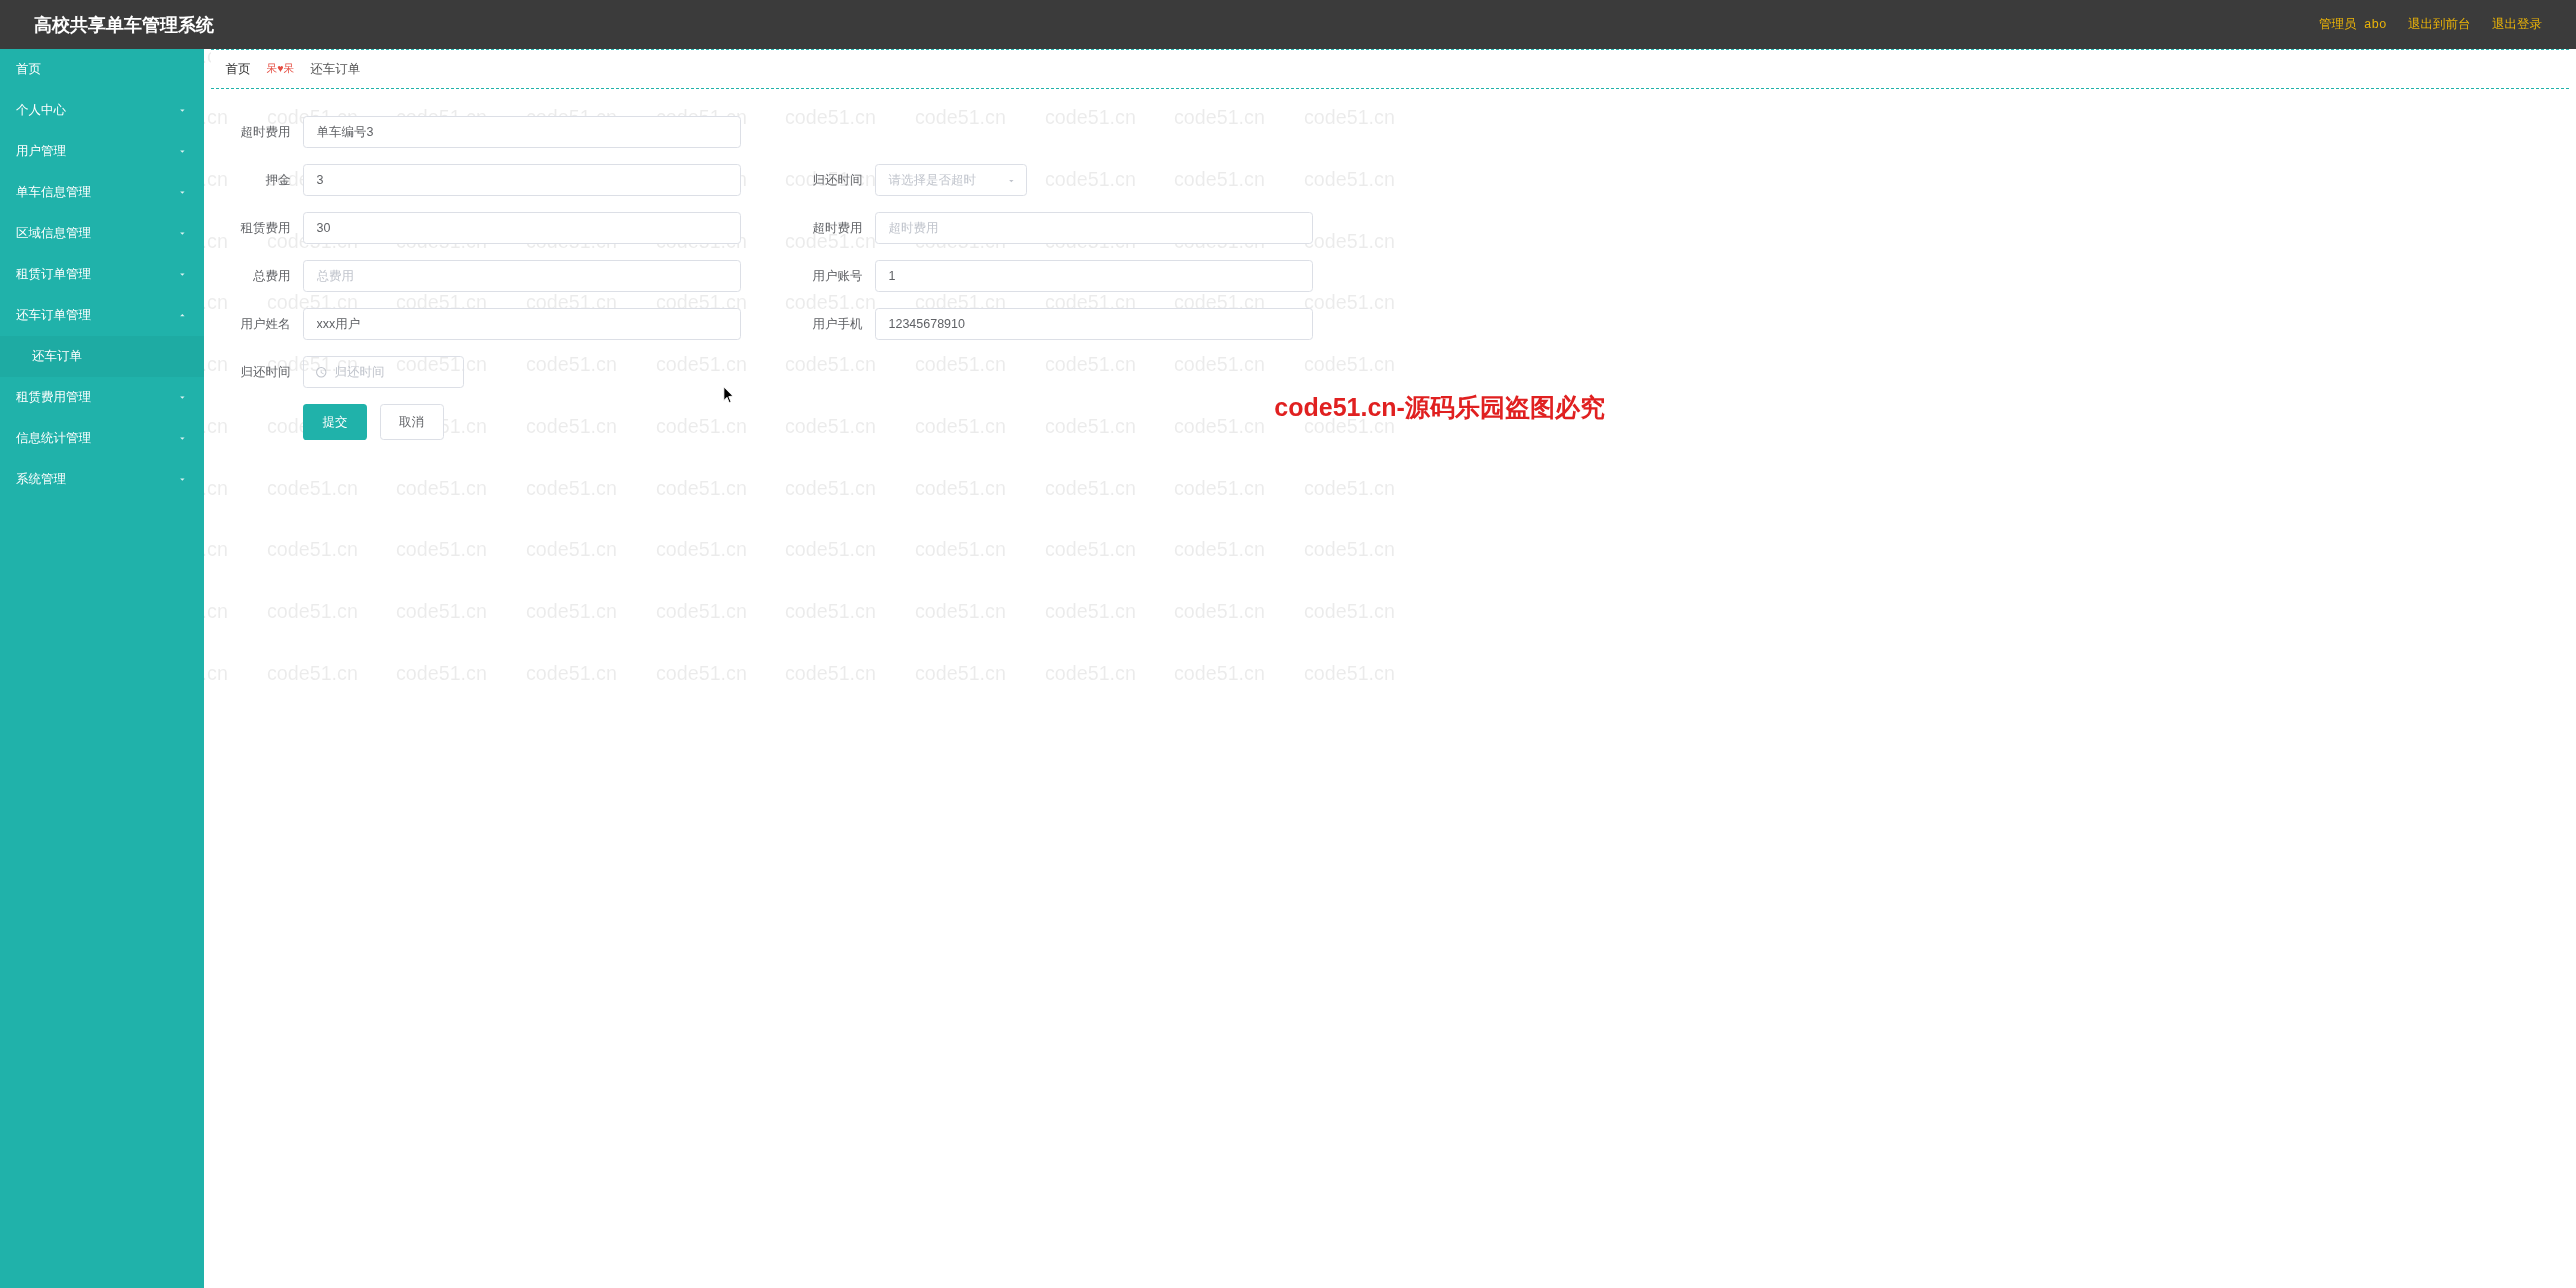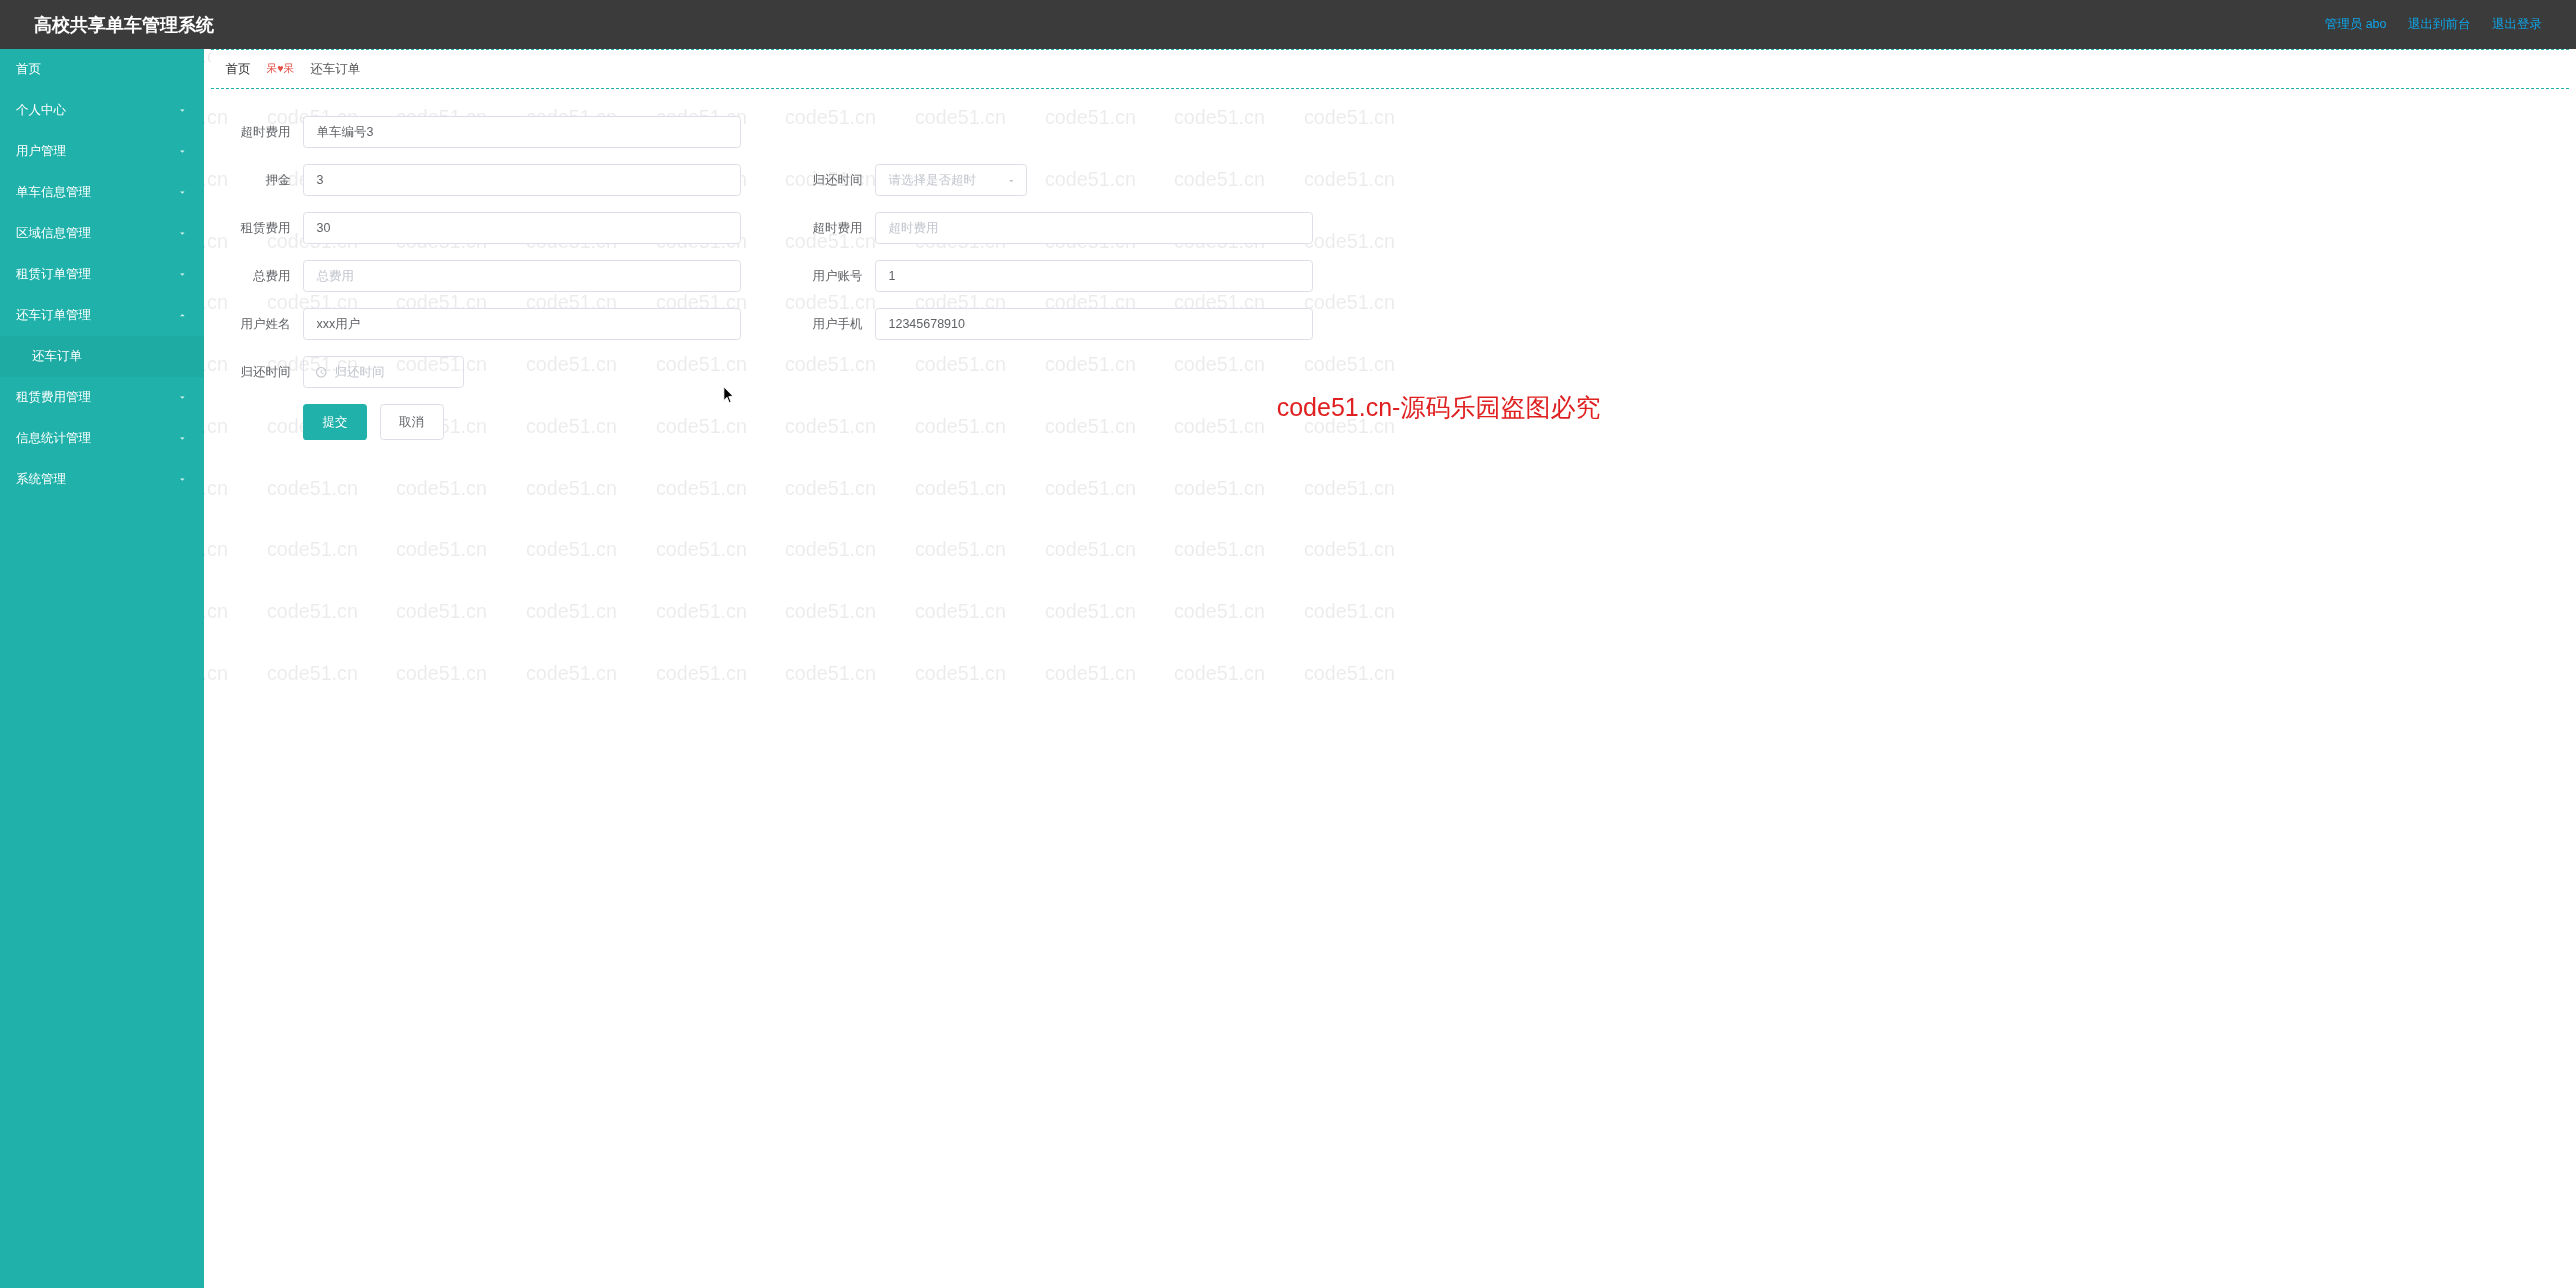--- a/index.html
+++ b/index.html
@@ -1,21 +1,21 @@
 <!DOCTYPE html>
 <html style="font-size:14.3px"><head>
 <meta charset="utf-8">
 <style>
 * { margin: 0; padding: 0; box-sizing: border-box; }
 body { font-family: -apple-system, "Helvetica Neue", Arial, sans-serif; font-size: 12.5px; color: #606266; background: #fff; }
 
 .header { height: 49px; background: #3b3b3b; display: flex; align-items: center; justify-content: space-between; padding: 0 34px; position: fixed; top: 0; left: 0; right: 0; z-index: 100; }
 .header-title { color: #fff; font-size: 18px; font-weight: 600; }
 .header-right { display: flex; gap: 21.5px; }
-.header-link { color: #0ea5e9; font-size: 12.5px; cursor: pointer; }
+.header-link { color: #eab308; font-size: 12.5px; cursor: pointer; font-family: Liberation Mono, monospace; }
 
 .sidebar { position: fixed; top: 49px; left: 0; bottom: 0; width: 204px; background: #20b2aa; overflow-y: auto; }
 .sidebar-item { display: flex; align-items: center; justify-content: space-between; padding: 0 16px; height: 41px; color: #fff; cursor: pointer; font-size: 12.5px; }
 .sidebar-item.sub { padding-left: 32px; background: rgba(0,0,0,0.04); }
 .chev { width: 10.7px; height: 10.7px; display: inline-block; }
 .chev svg { width: 100%; height: 100%; fill: #fff; opacity: .85; }
 
 .main { margin-left: 204px; margin-top: 49px; padding: 0; min-height: calc(100vh - 49px); position: relative; background: #fff; }
 .tabs { border-top: 1.8px dashed #20b2aa; border-bottom: 1.8px dashed #20b2aa; padding: 10.7px 14.3px; display: flex; align-items: center; gap: 16px; background: #fff; margin: 7.2px 7.2px 0 7.2px; }
 .tab { color: #666; font-size: 12.5px; cursor: pointer; position: relative; }
@@ -39,21 +39,21 @@
 .date-ico { width: 12.5px; height: 12.5px; }
 .date-ico svg { width: 100%; height: 100%; fill: #c0c4cc; }
 
 .btns { display: flex; gap: 12.5px; padding-left: 81px; }
 .btn { min-width: 64px; height: 36px; border-radius: 3.6px; font-size: 12.5px; cursor: pointer; border: 0.9px solid transparent; display: flex; align-items: center; justify-content: center; }
 .btn-primary { background: #20b2aa; color: #fff; }
 .btn-default { background: #fff; color: #606266; border-color: #dcdfe6; }
 
 .watermark { position: absolute; inset: 0; overflow: hidden; pointer-events: none; z-index: 1; }
 .wm { position: absolute; color: rgba(0,0,0,0.08); font-size: 19.7px; white-space: nowrap; }
-.big-wm { position: absolute; color: #e02020; font-size: 25px; font-weight: 400; left: 50%; top: 342px; transform: translateX(-35%); z-index: 3; pointer-events: none; }
+.big-wm { position: absolute; color: #e02020; font-size: 25px; font-weight: 700; left: 50%; top: 342px; transform: translateX(-35%); z-index: 3; pointer-events: none; }
 
 .cursor-fake { position: absolute; left: 519px; top: 338px; z-index: 5; pointer-events: none; }
 .cursor-fake svg { width: 12.5px; height: 18px; }
 
 .content-layer { position: relative; z-index: 2; }
 </style>
 </head>
 <body>
 
 <div class="header">

